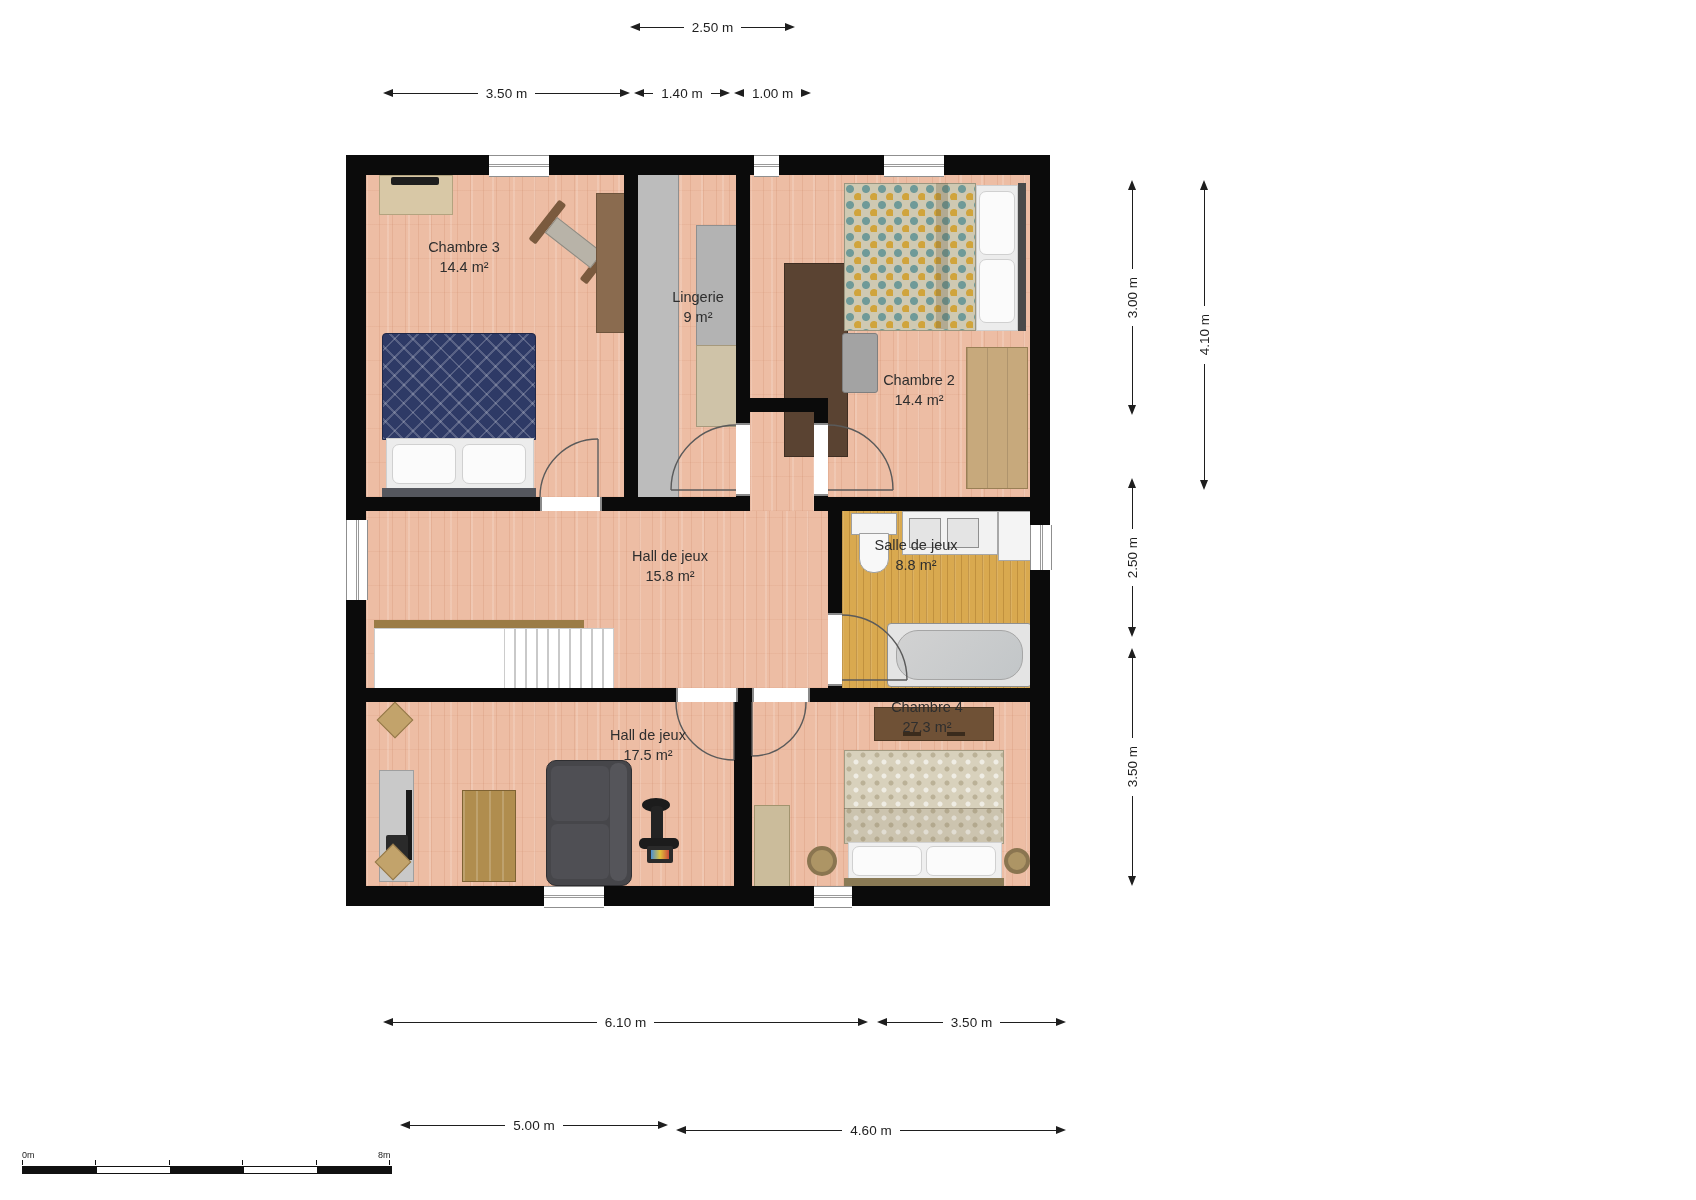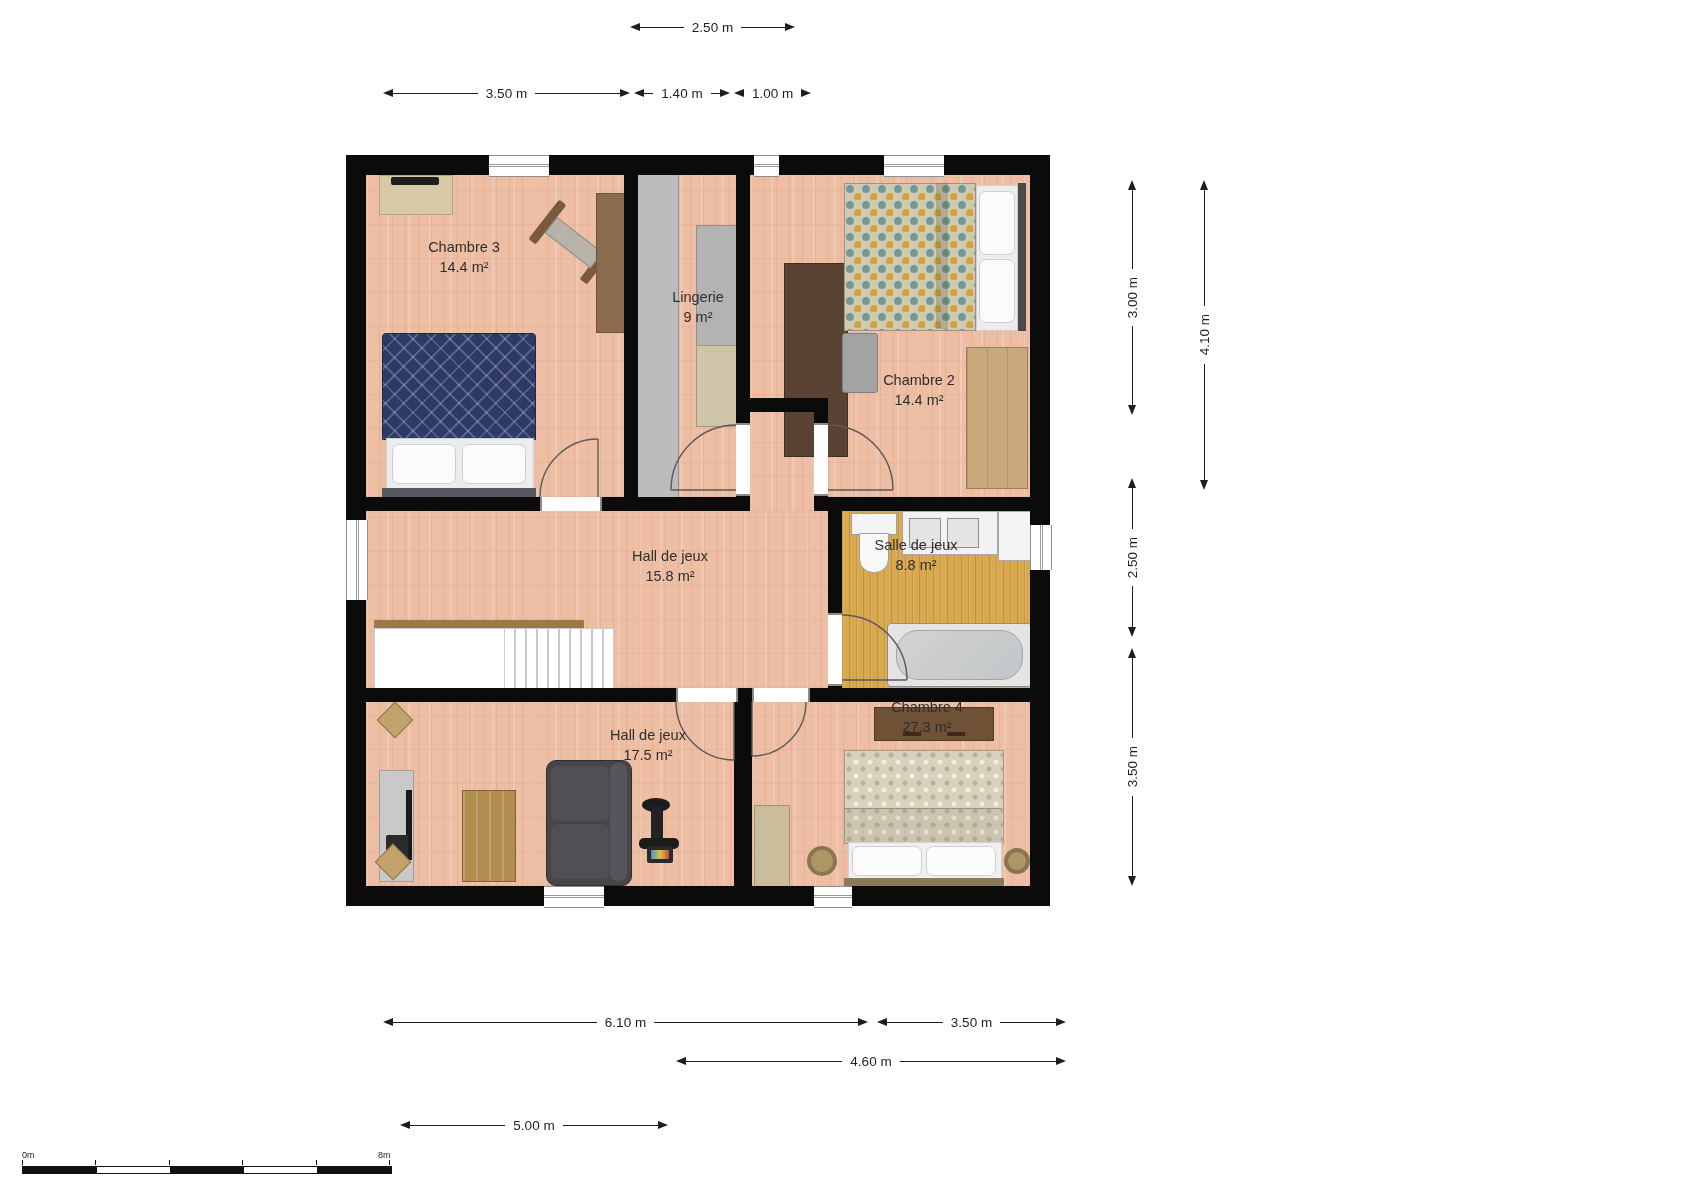--- a/index.html
+++ b/index.html
@@ -317,21 +317,21 @@
       <span class="ln"></span>
       <i class="tri tri-r"></i>
   </div>
   <div class="dim" style="left:400px;top:1117px;width:268px;height:16px;">
     <i class="tri tri-l"></i>
       <span class="ln"></span>
       <span class="lbl">5.00 m</span>
       <span class="ln"></span>
       <i class="tri tri-r"></i>
   </div>
-  <div class="dim" style="left:676px;top:1053px;width:390px;height:16px;align-items:center;">
+  <div class="dim" style="left:676px;top:1122px;width:390px;height:16px;align-items:center;">
     <i class="tri tri-l"></i>
       <span class="ln"></span>
       <span class="lbl">4.60 m</span>
       <span class="ln"></span>
       <i class="tri tri-r"></i>
   </div>
 
   <div id="scalebar">
     <div class="seg" style="background:#111;"></div>
     <div class="seg" style="background:#fff;"></div>

